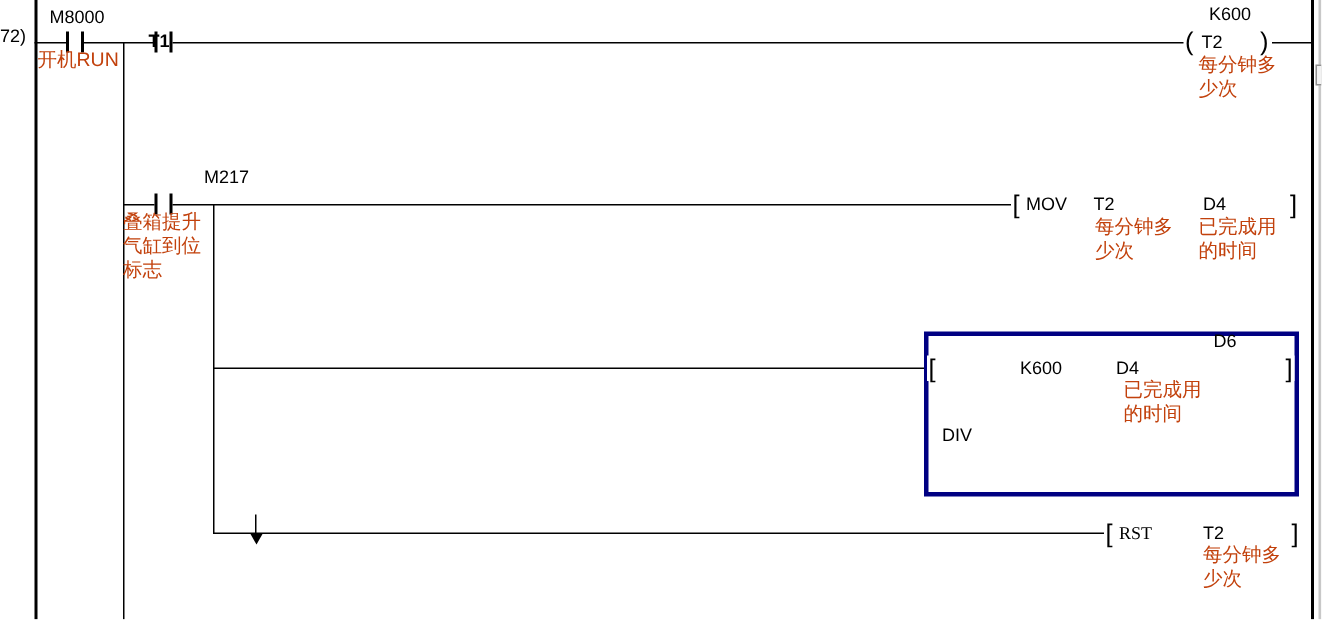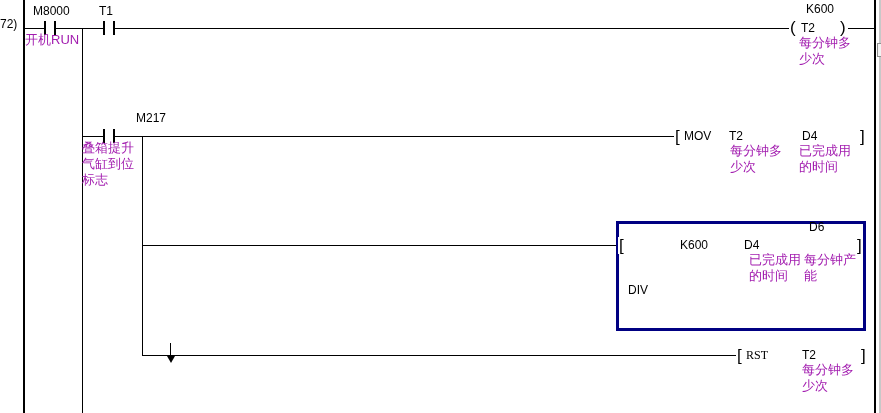--- a/index.html
+++ b/index.html
@@ -16,21 +16,21 @@
   .contact .bar.r{right:0;}
   .dev{
     position:absolute;color:#000;font-size:12px;line-height:14px;
     white-space:pre;z-index:6;
   }
   .brk{
     position:absolute;color:#000;font-size:17px;line-height:17px;
     white-space:pre;background:#fff;padding:0 1px;z-index:6;
   }
   .cmt{
-    position:absolute;color:#a21caf;font-size:13px;line-height:16px;
+    position:absolute;color:#c2410c;font-size:13px;line-height:16px;
     white-space:pre;z-index:4;
   }
   .stepnum{position:absolute;color:#000;font-size:12px;z-index:6;}
   .selbox{
     position:absolute;border:3px solid #000082;background:transparent;
     box-sizing:border-box;z-index:5;
   }
   .cursor-shaft{position:absolute;width:1px;height:15px;background:#000;z-index:7;}
   .cursor-head{
     position:absolute;width:0;height:0;z-index:7;
@@ -64,21 +64,21 @@
   <div class="hline" style="left:142px;top:245px;width:476px;"></div>
   <div class="hline" style="left:142px;top:355px;width:596px;"></div>
 
   <div class="dev" style="left:33px;top:4px;text-align:right;">M8000</div>
   <div class="contact" style="left:44px;top:21px;">
     <span class="bar l"></span>
     <span class="bar r"></span>
   </div>
   <div class="cmt" style="left:25px;top:32px;">开机RUN</div>
 
-  <div class="dev" style="left:99px;top:4px;">T1</div>
+  <div class="dev" style="left:99px;top:20px;font-weight:bold;">T1</div>
   <div class="contact" style="left:103px;top:21px;">
     <span class="bar l"></span>
     <span class="bar r"></span>
   </div>
 
   <div class="dev" style="left:806px;top:2px;">K600</div>
   <div class="brk" style="left:789px;top:19px;">(</div>
   <div class="dev" style="left:801px;top:21px;">T2</div>
   <div class="brk" style="left:839px;top:19px;">)</div>
   <div class="cmt" style="left:799px;top:35px;">每分钟多
@@ -105,22 +105,20 @@
 
   <div class="selbox" style="left:616px;top:221px;width:250px;height:110px;"></div>
   <div class="brk" style="left:618px;top:237px;">[</div>
   <div class="dev" style="left:628px;top:238px;margin-top:45px;">DIV</div>
   <div class="dev" style="left:680px;top:238px;">K600</div>
   <div class="dev" style="left:744px;top:238px;">D4</div>
   <div class="dev" style="left:809px;top:220px;text-align:center;">D6</div>
   <div class="brk" style="left:856px;top:237px;">]</div>
   <div class="cmt" style="left:749px;top:252px;">已完成用
 的时间</div>
-  <div class="cmt" style="left:804px;top:252px;">每分钟产
-能</div>
 
   <div class="brk" style="left:736px;top:347px;">[</div>
   <div class="dev" style="left:746px;top:348px;font-family:Liberation Serif, serif;">RST</div>
   <div class="dev" style="left:802px;top:348px;">T2</div>
   <div class="brk" style="left:860px;top:347px;">]</div>
   <div class="cmt" style="left:802px;top:362px;">每分钟多
 少次</div>
 
   <div class="cursor-shaft" style="left:170px;top:343px;"></div>
   <div class="cursor-head" style="left:167px;top:356px;"></div>

